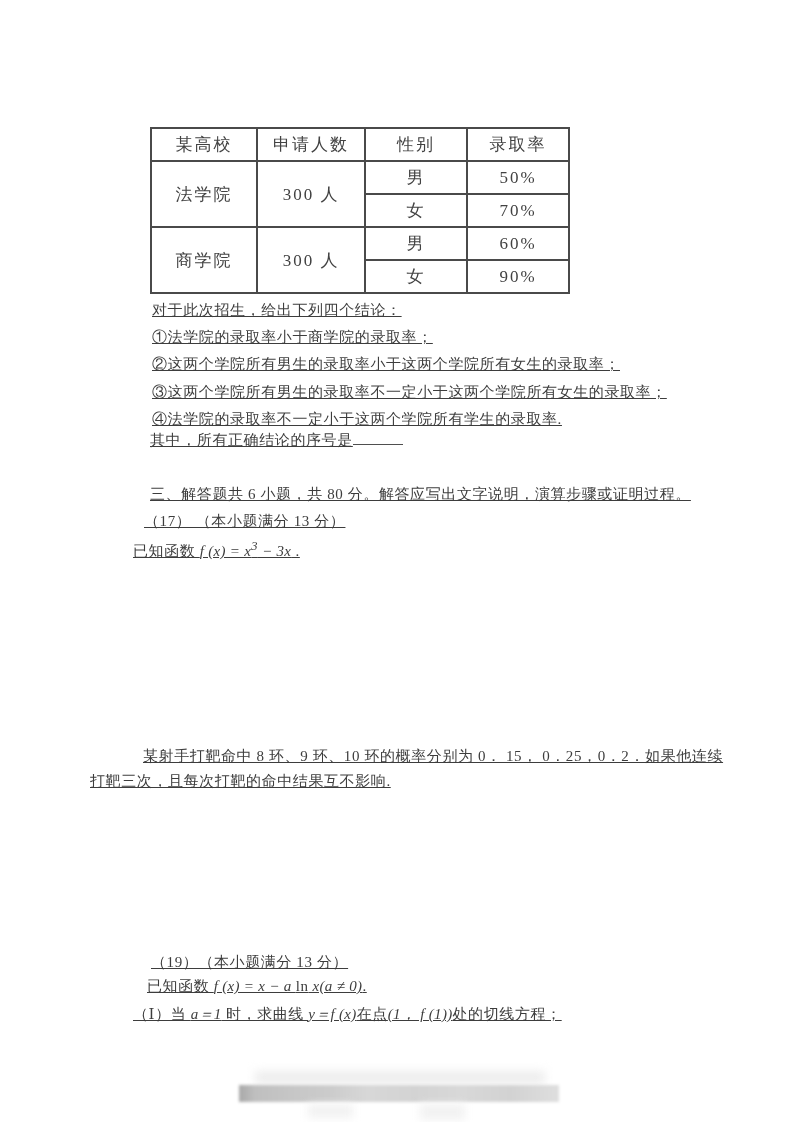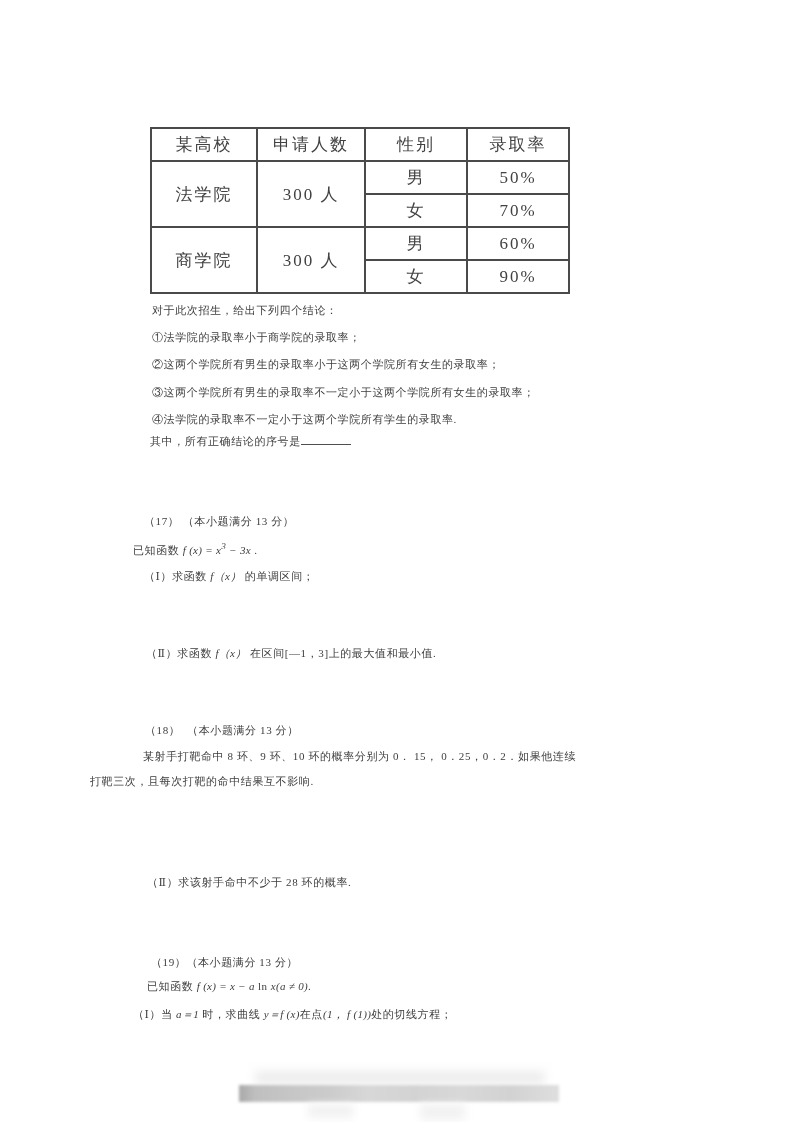--- a/index.html
+++ b/index.html
@@ -8,23 +8,24 @@
     width:793px;height:1122px;
     background:#ffffff;
     font-family:"Liberation Serif","DejaVu Serif",serif;
     color:#3d3d3d;
     overflow:hidden;
     margin-top:32px;
   }
   .line{
     position:absolute;
     white-space:pre;
-    font-size:11px;
+    font-size:15px;
     letter-spacing:0.6px;
     line-height:21px;
+    text-decoration:underline;
   }
   .math{font-style:italic;letter-spacing:0.3px;}
   .upright{font-style:normal;}
   table.adm{
     position:absolute;left:150px;top:95px;
     border-collapse:collapse;
     font-size:17px;color:#424242;
     table-layout:fixed;
   }
   .adm th,.adm td{
@@ -101,30 +102,27 @@
   </tbody>
     </table>
 
   <div class="line" style="left:152px;top:268px;">对于此次招生，给出下列四个结论：</div>
   <div class="line" style="left:152px;top:295px;">①法学院的录取率小于商学院的录取率；</div>
   <div class="line" style="left:152px;top:322px;">②这两个学院所有男生的录取率小于这两个学院所有女生的录取率；</div>
   <div class="line" style="left:152px;top:350px;">③这两个学院所有男生的录取率不一定小于这两个学院所有女生的录取率；</div>
   <div class="line" style="left:150px;top:398px;"><span>其中，所有正确结论的序号是</span><span class="blank"></span></div>
   <div class="line" style="left:152px;top:377px;">④法学院的录取率不一定小于这两个学院所有学生的录取率.</div>
 
+  <div class="line" style="left:150px;top:452px;">三、解答题共 6 小题，共 80 分。解答应写出文字说明，演算步骤或证明过程。</div>
 
   <div class="line" style="left:144px;top:479px;">（17） （本小题满分 13 分）</div>
   <div class="line" style="left:133px;top:504px;"><span>已知函数 </span><span class="math">f (x) = x</span><sup class="math">3</sup><span class="math"> − 3x</span><span> .</span></div>
-  <div class="line" style="left:144px;top:534px;"><span>（Ⅰ）求函数 </span><span class="math">f（x）</span><span> 的单调区间；</span></div>
-  <div class="line" style="left:146px;top:611px;"><span>（Ⅱ）求函数 </span><span class="math">f（x）</span><span> 在区间[—1，3]上的最大值和最小值.</span></div>
 
-  <div class="line" style="left:145px;top:688px;">（18）  （本小题满分 13 分）</div>
   <div class="line" style="left:143px;top:714px;">某射手打靶命中 8 环、9 环、10 环的概率分别为 0． 15， 0．25，0．2．如果他连续</div>
   <div class="line" style="left:90px;top:739px;">打靶三次，且每次打靶的命中结果互不影响.</div>
-  <div class="line" style="left:147px;top:840px;">（Ⅱ）求该射手命中不少于 28 环的概率.</div>
 
   <div class="line" style="left:151px;top:920px;">（19）（本小题满分 13 分）</div>
   <div class="line" style="left:147px;top:944px;"><span>已知函数 </span><span class="math">f (x) = x − a </span><span class="upright">ln</span><span class="math"> x(a ≠ 0)</span><span>.</span></div>
   <div class="line" style="left:133px;top:972px;"><span>（Ⅰ）当 </span><span class="math">a＝1</span><span> 时，求曲线 </span><span class="math">y＝f (x)</span><span>在点</span><span class="math">(1， f (1))</span><span>处的切线方程；</span></div>
 
   <div class="wm-halo"></div>
   <div class="wm-bar"></div>
   <div class="wm-blob1"></div>
   <div class="wm-blob2"></div>
 

